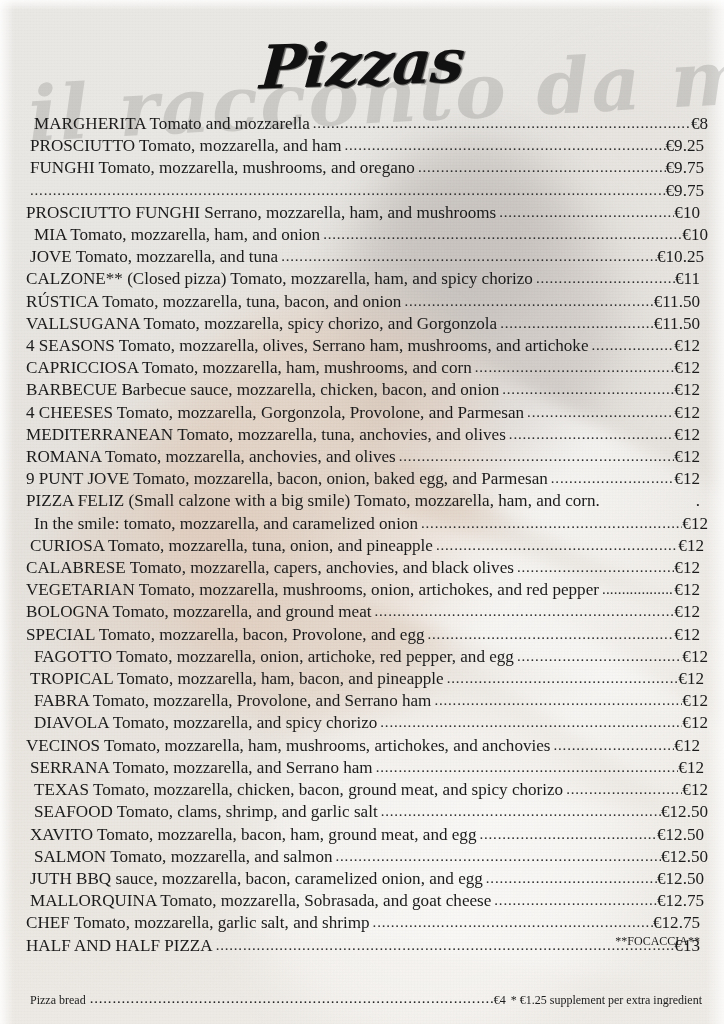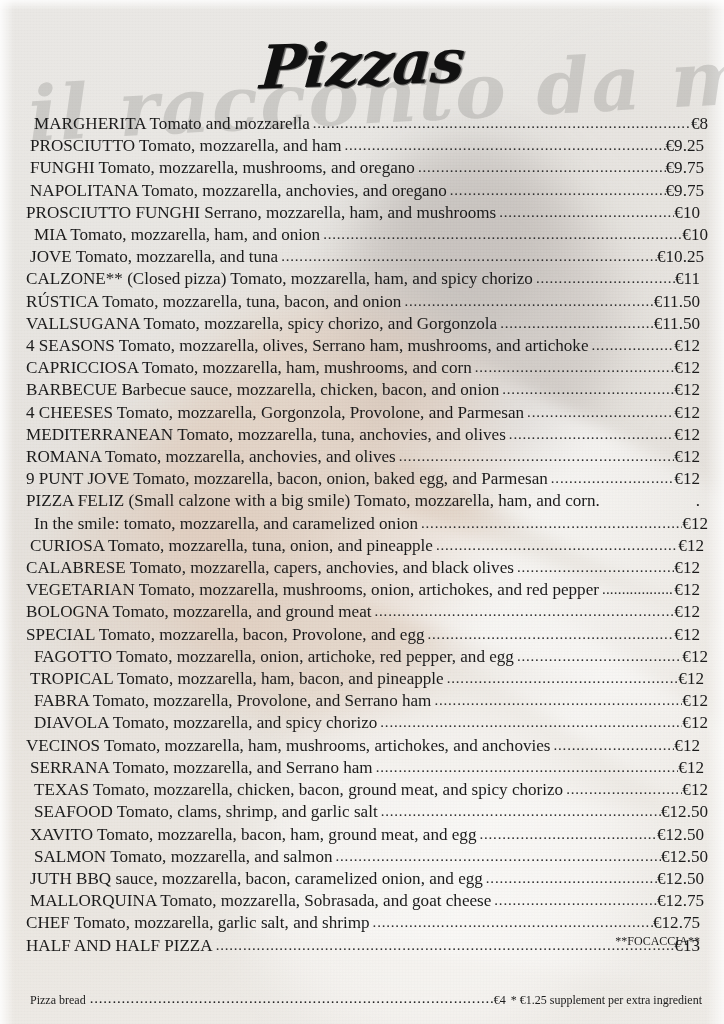--- a/index.html
+++ b/index.html
@@ -247,21 +247,20 @@
       <span class="r-price">€9.25</span>
     </div>
 
     <div class="menu-row indent-1">
       <span class="r-name">FUNGHI Tomato, mozzarella, mushrooms, and oregano</span>
       <span class="r-dots"></span>
       <span class="r-price">€9.75</span>
     </div>
 
     <div class="menu-row indent-1">
-      <span class="r-name">NAPOLITANA Tomato, mozzarella, anchovies, and oregano</span>
       <span class="r-dots"></span>
       <span class="r-price">€9.75</span>
     </div>
 
     <div class="menu-row indent-0">
       <span class="r-name">PROSCIUTTO FUNGHI Serrano, mozzarella, ham, and mushrooms</span>
       <span class="r-dots"></span>
       <span class="r-price">€10</span>
     </div>
 

